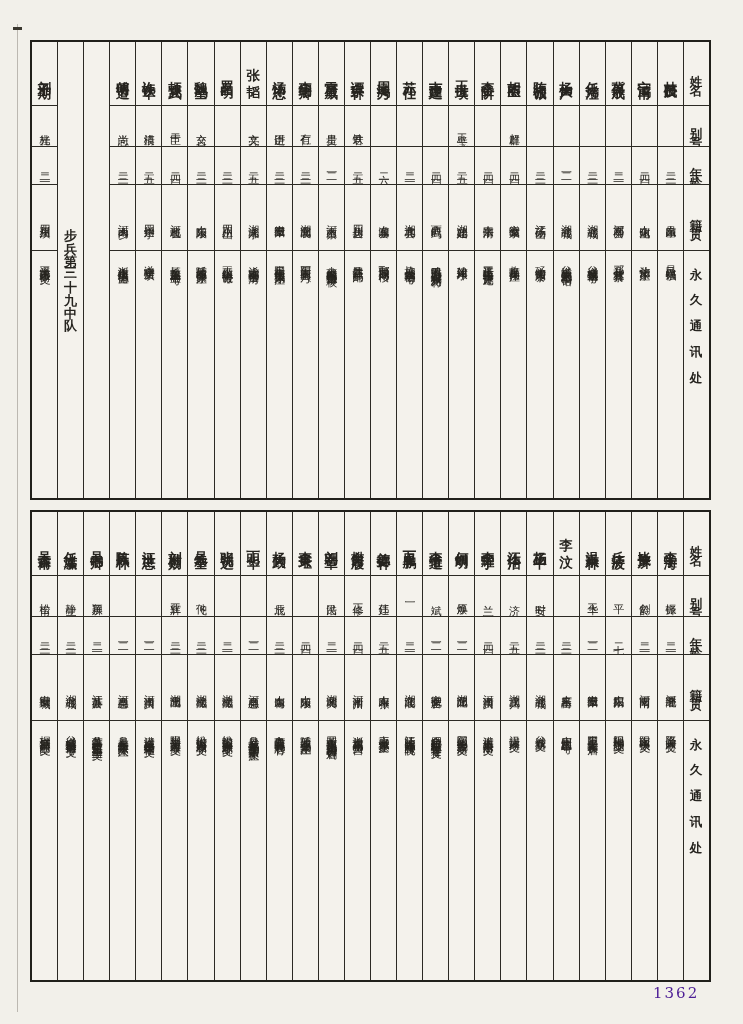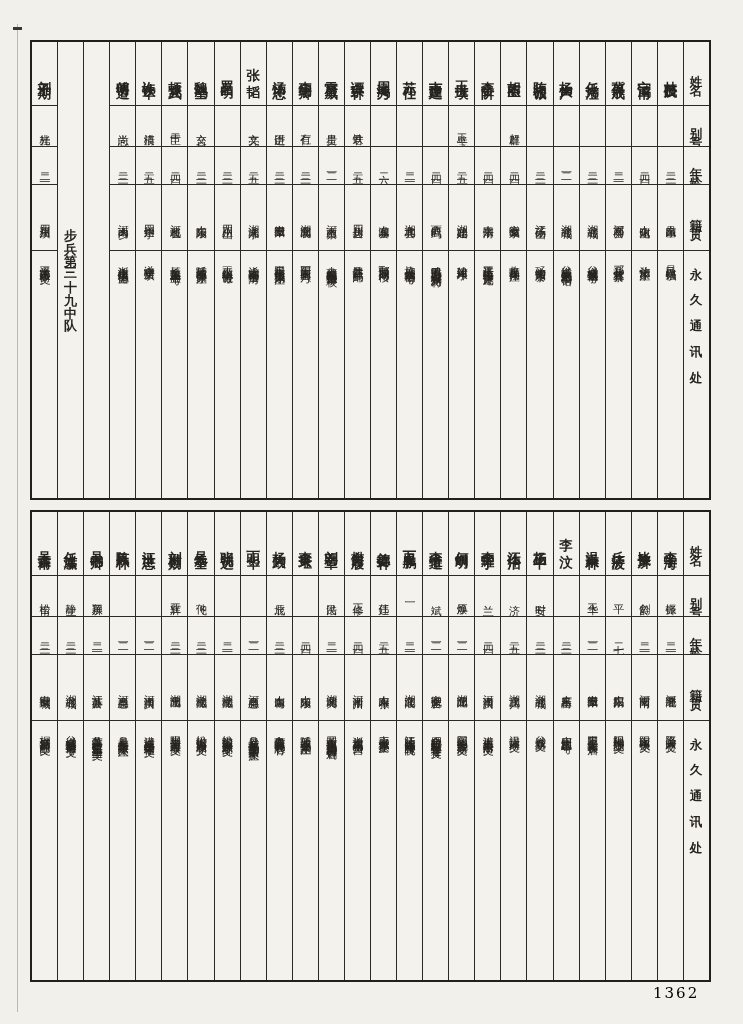--- a/index.html
+++ b/index.html
@@ -66,21 +66,21 @@
   .header .vtext{font-weight:700;font-size:12.5px;letter-spacing:9px;}
   .header .cell-address .vtext{letter-spacing:26px;font-size:12.5px;}
   .col.label,.col.blank{border-bottom:none;}
   .label{justify-content:center;align-items:center;}
   .label .vtext{
     font-size:13px;font-weight:700;letter-spacing:13px;line-height:15px;
   }
   .page-number{
     position:absolute;left:653px;top:984px;
     font-family:"DejaVu Serif",serif;
-    font-size:15px;letter-spacing:2px;color:#000000;
+    font-size:15px;letter-spacing:2px;color:#4c1d95;
   }
 </style>
 </head>
 <body>
 
 <div class="page">
   <div class="scan-edge"></div>
   <div class="scan-tick"></div>
 
   <div class="table table-top">

